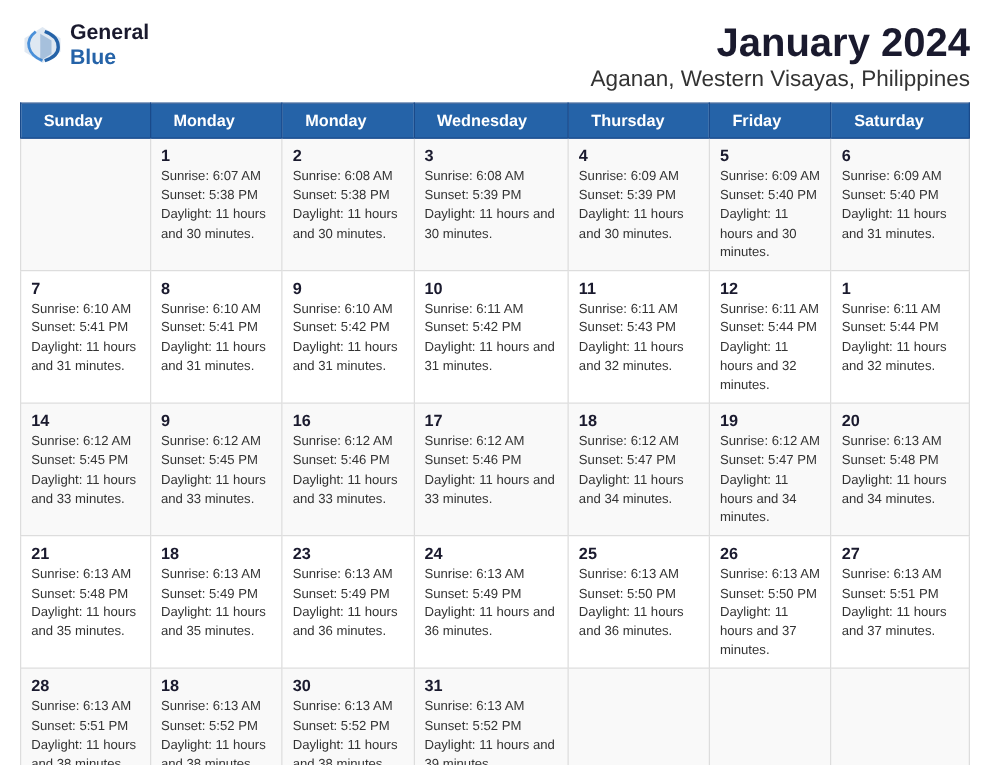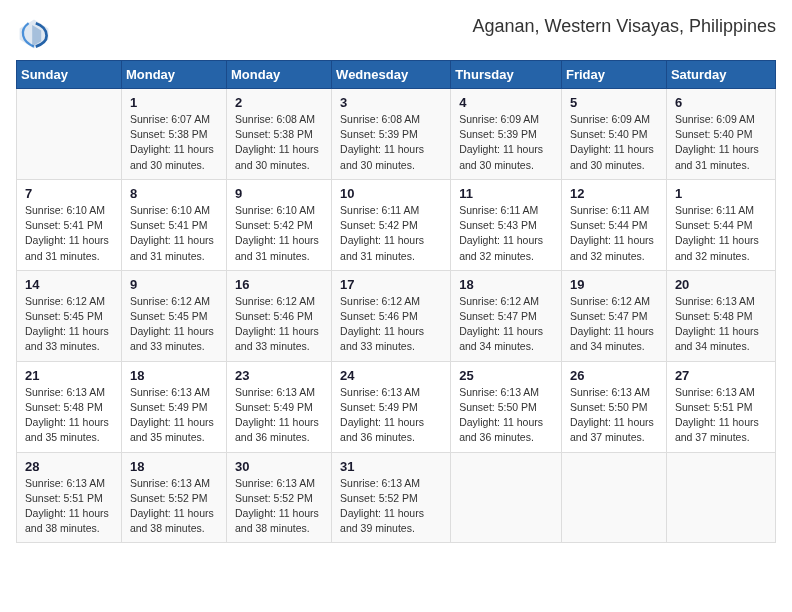--- a/index.html
+++ b/index.html
@@ -38,21 +38,21 @@
     table {
       width: 100%;
       border-collapse: collapse;
       font-size: 11px;
     }
     thead tr {
       background-color: #2563a8;
       color: #fff;
     }
     thead th {
-      padding: 6px 4px;
+      padding: 6px 18px;
       text-align: left;
       font-size: 13px;
       font-weight: bold;
       border: 1px solid #1a4a8a;
     }
     tbody tr {
       vertical-align: top;
     }
     tbody tr:nth-child(odd) {
       background-color: #f9f9f9;
@@ -82,22 +82,27 @@
 <body>
 
 <div class="header">
   <div class="logo">
     <svg class="logo-icon" viewBox="0 0 40 40">
       <polygon points="20,4 36,14 36,26 20,36 4,26 4,14" fill="#2563a8" opacity="0.15"></polygon>
       <path d="M22,8 Q34,12 34,22 Q34,30 22,34" fill="none" stroke="#2563a8" stroke-width="3"></path>
       <path d="M14,8 Q6,14 8,22 Q10,30 20,34" fill="none" stroke="#4a90d9" stroke-width="2.5"></path>
       <path d="M18,10 L28,16 L28,28 L18,34" fill="#2563a8" opacity="0.3"></path>
     </svg>
+    <div>
+      <div style="font-size:17px;font-weight:bold;color:#1a1a2e;">General</div>
+      <div style="font-size:17px;font-weight:bold;color:#2563a8;">Blue</div>
+    </div>
   </div>
   <div class="title-block">
+    <div class="main-title">January 2024</div>
     <div class="subtitle">Aganan, Western Visayas, Philippines</div>
   </div>
 </div>
 
 <table>
   <thead>
     <tr id="header-row">
         <th>Sunday</th>
         <th>Monday</th>
         <th>Monday</th>

